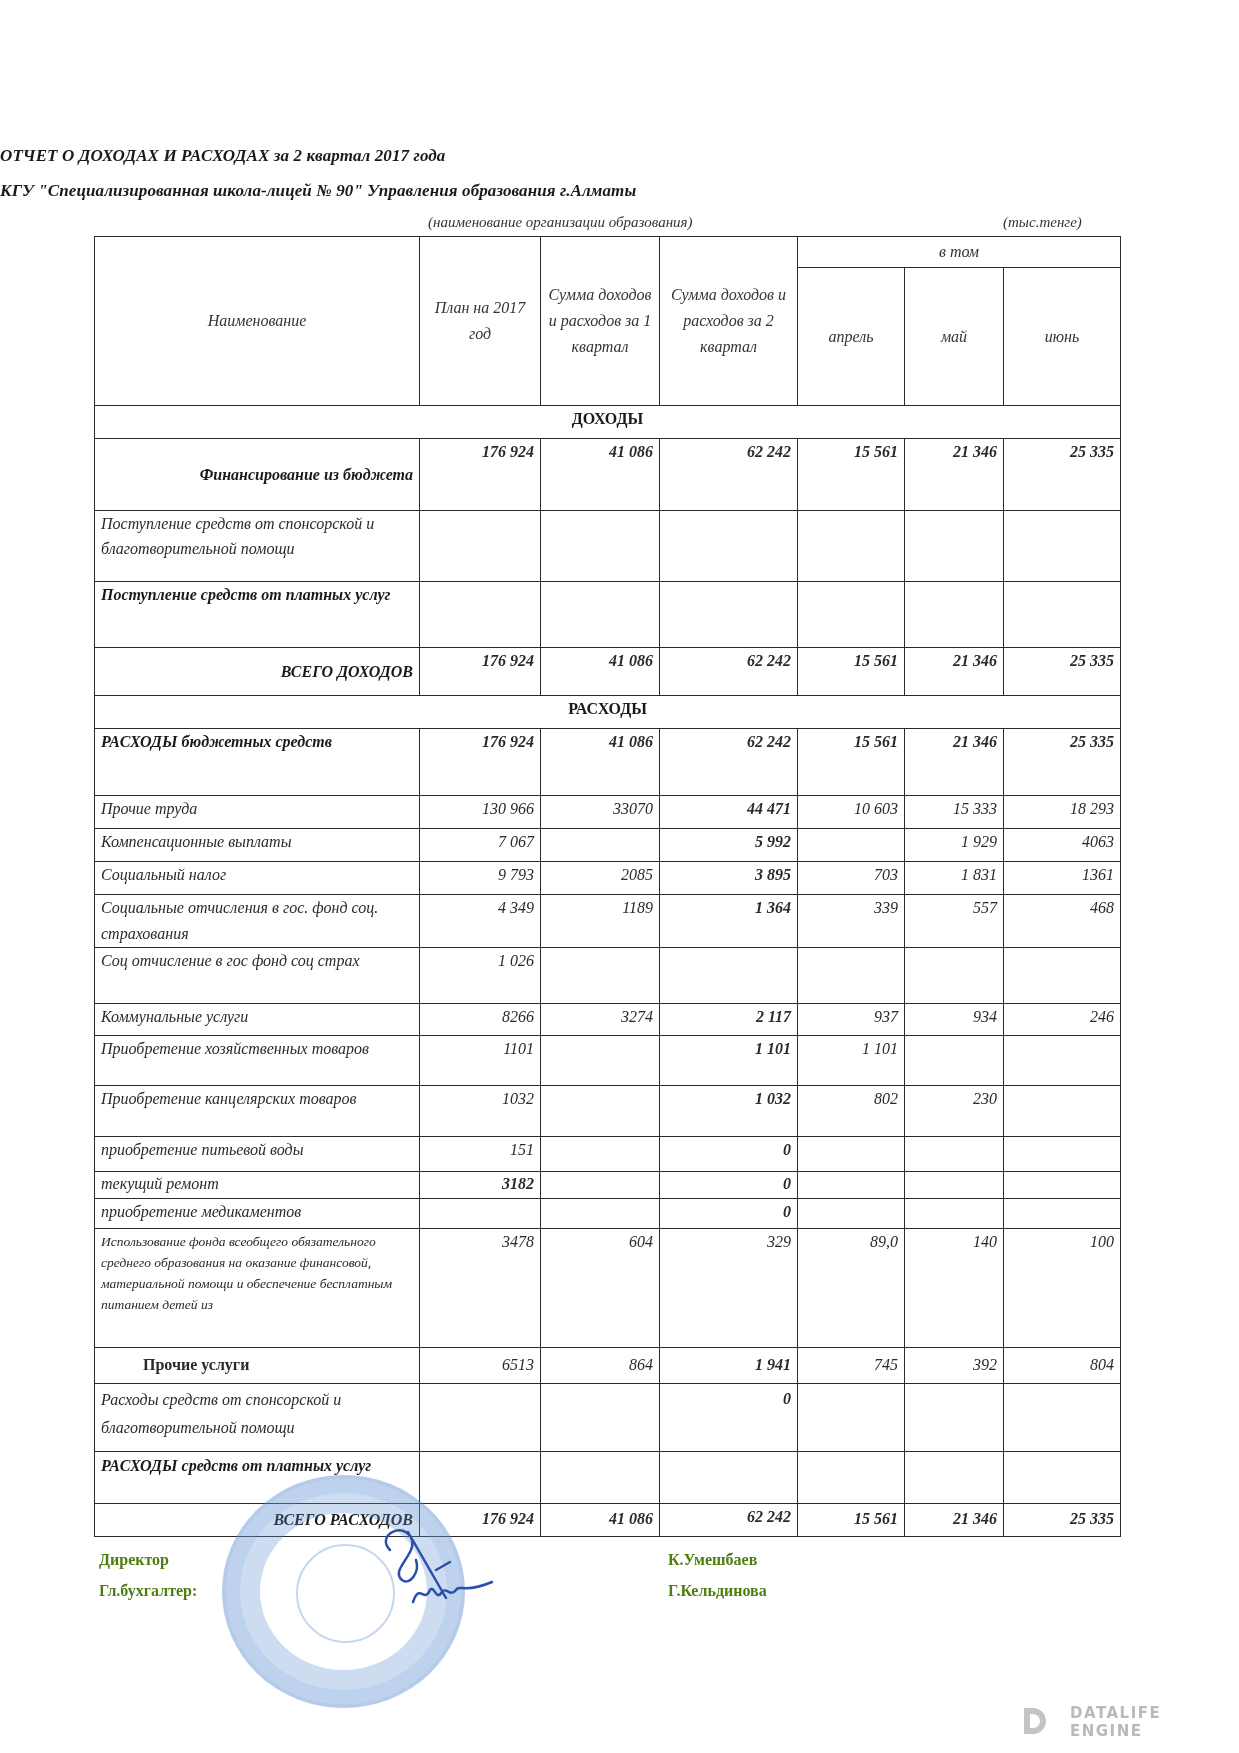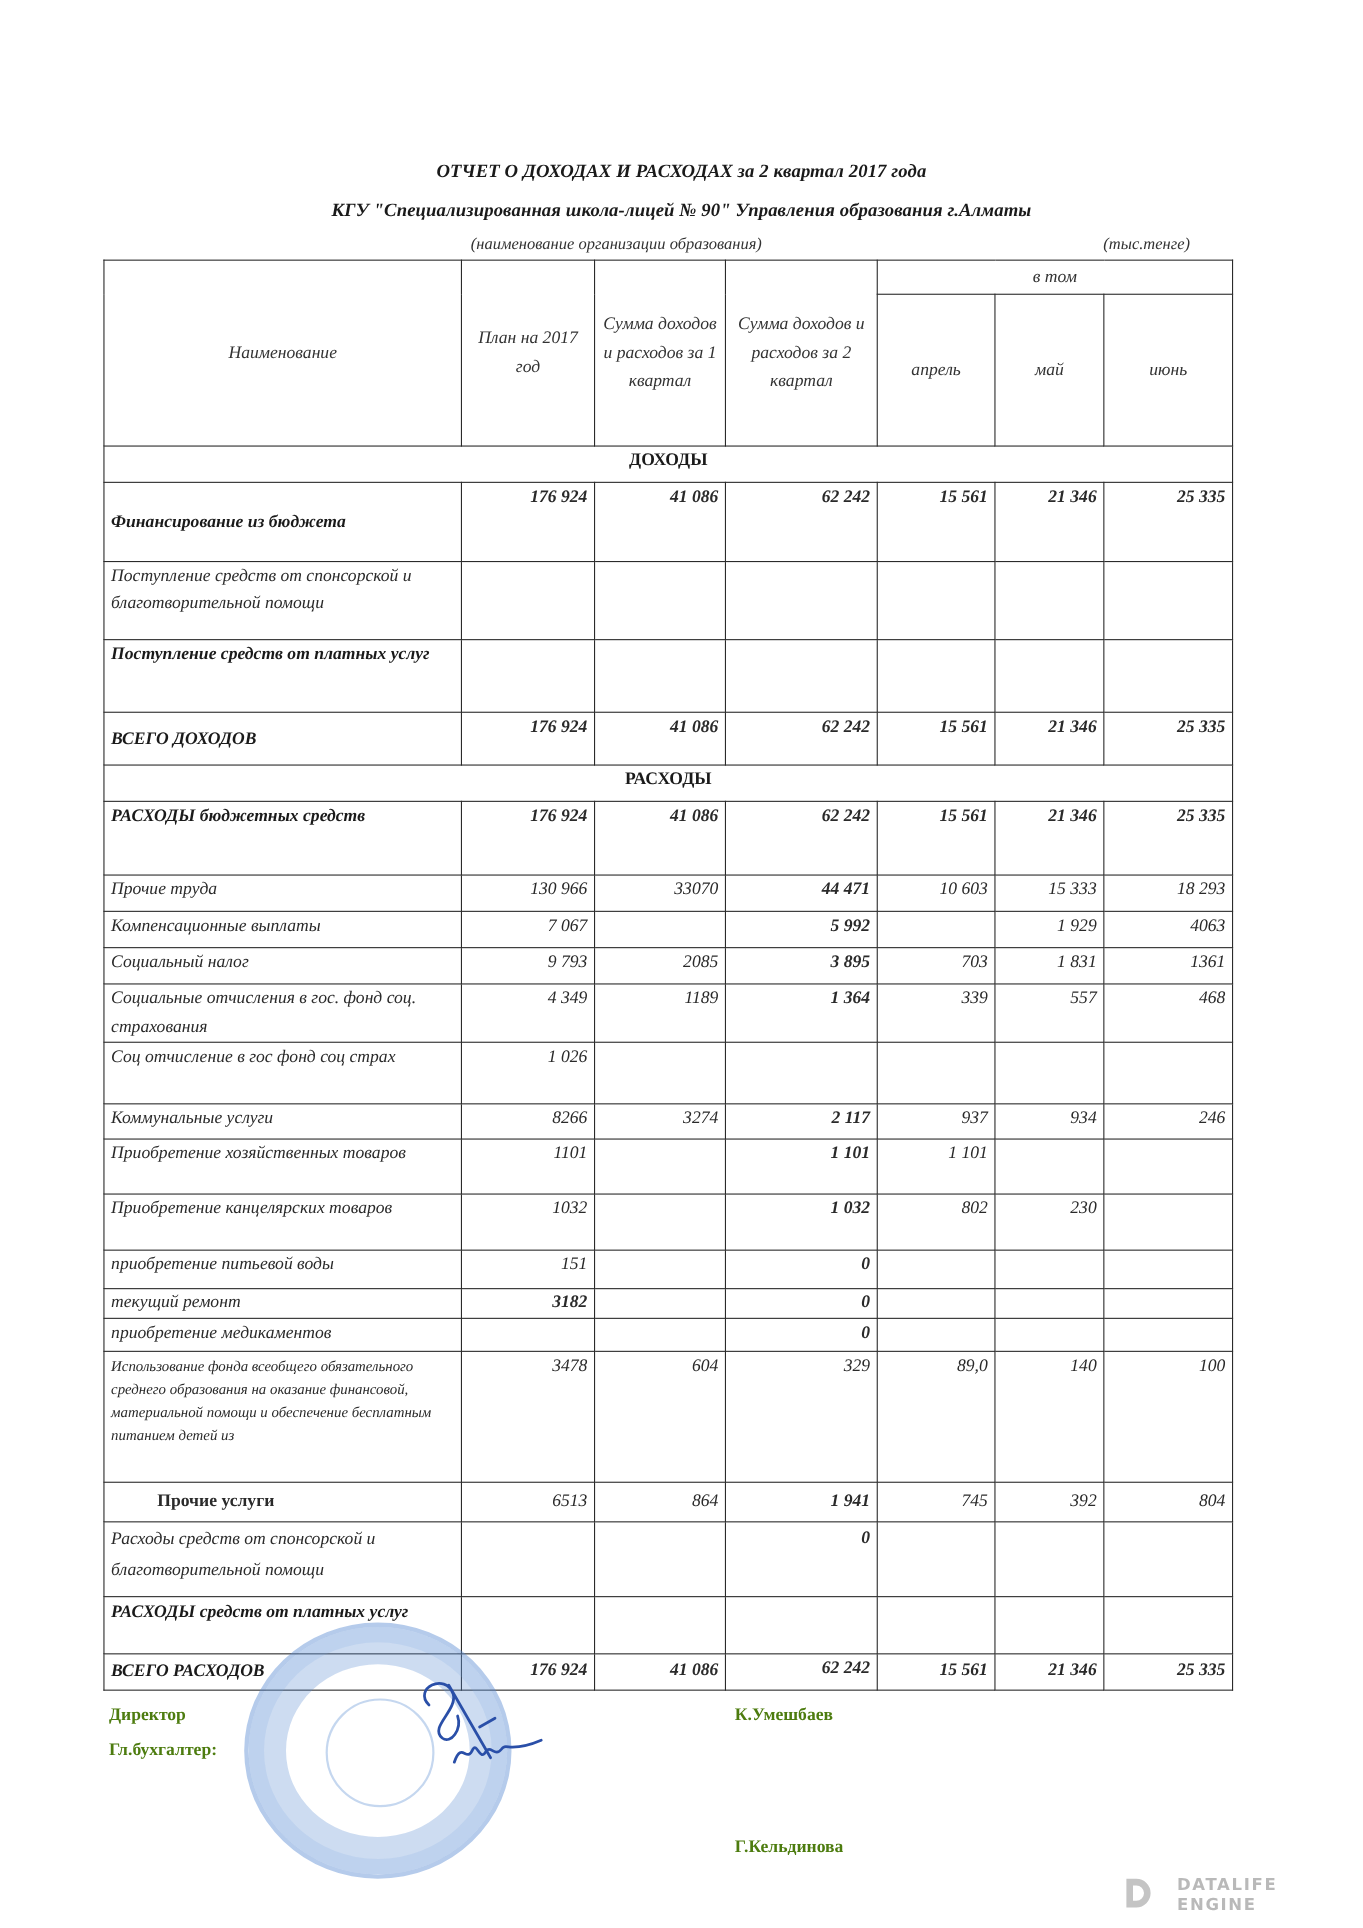--- a/index.html
+++ b/index.html
@@ -2,21 +2,21 @@
 <html><head>
 <meta charset="utf-8">
 <style>
   html, body { margin: 0; padding: 0; }
   body {
     width: 1239px; height: 1753px; position: relative; overflow: hidden;
     background: #ffffff; color: #1a1a1a;
     font-family: "Liberation Serif", "DejaVu Serif", serif;
   }
   .title {
-    position: absolute; left: 0; width: 1239px; text-align: center;
+    position: absolute; left: 0; width: 1239px; 
     font-style: italic; font-weight: bold; font-size: 17px; letter-spacing: 0.1px;
   }
   .t1 { top: 146px; }
   .t2 { top: 181px; }
   .sub {
     position: absolute; top: 214px; font-style: italic; font-size: 15px; color: #333;
   }
   .sub-org { left: 428px; }
   .sub-unit { left: 1003px; }
 
@@ -30,33 +30,33 @@
   }
   table.report th { font-weight: normal; font-style: italic; text-align: center; vertical-align: middle; color: #333; }
   th.plan { font-weight: bold; color: #222; line-height: 25px; }
   th.sum { line-height: 25px; font-size: 15.5px; }
   th.vtom { height: 30px; font-size: 15px; }
   .section td { text-align: center; font-weight: bold; height: 32px; vertical-align: middle; }
   td.name { font-style: italic; color: #2a2a2a; }
   td.name.bold { font-weight: bold; color: #1a1a1a; }
   td.name.upright { font-style: normal; font-weight: bold; padding-left: 48px; }
   td.name.small { font-size: 13.5px; line-height: 21px; }
-  td.name.center { text-align: left; vertical-align: middle; }
+  td.name.center { text-align: right; vertical-align: middle; }
   td.num { text-align: right; font-style: italic; color: #2a2a2a; }
   td.num.b { font-weight: bold; }
   tr.total td.num { font-weight: bold; }
   tr.bold-nums td.num { font-weight: bold; }
 
   .sig {
     position: absolute; font-weight: bold; font-size: 16px; color: #4d7c0f;
   }
   .sig-dir-label { left: 99px; top: 1551px; }
   .sig-dir-name { left: 668px; top: 1551px; }
   .sig-acc-label { left: 99px; top: 1582px; }
-  .sig-acc-name { left: 668px; top: 1671px; text-align: center; }
+  .sig-acc-name { left: 668px; top: 1582px; text-align: center; }
 
   .stamp {
     position: absolute; left: 222px; top: 1475px; width: 235px; height: 225px;
     border-radius: 50%; border: 4px solid rgba(90,140,210,0.45);
     box-shadow: inset 0 0 0 14px rgba(120,165,225,0.18), inset 0 0 0 30px rgba(255,255,255,0), inset 0 0 0 34px rgba(90,140,210,0.3);
     pointer-events: none;
   }
   .stamp-core {
     position: absolute; left: 70px; top: 65px; width: 95px; height: 95px; border-radius: 50%;
     border: 2px solid rgba(90,140,210,0.35);

